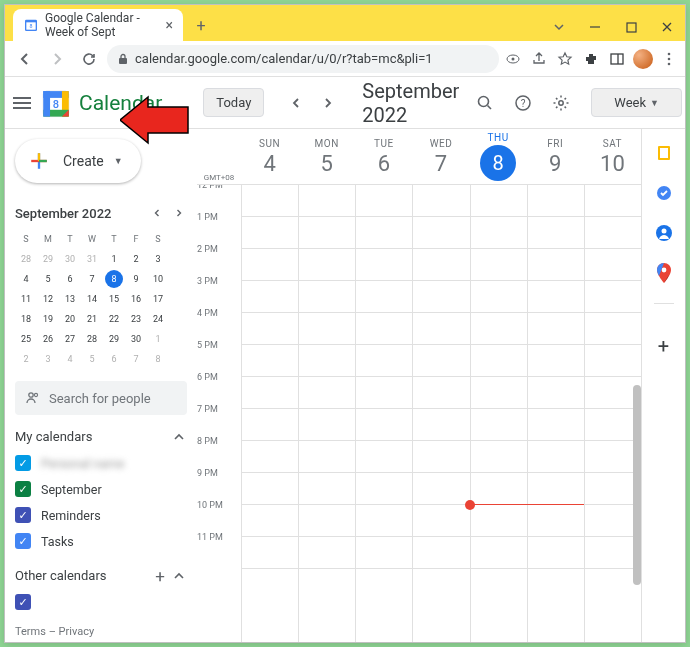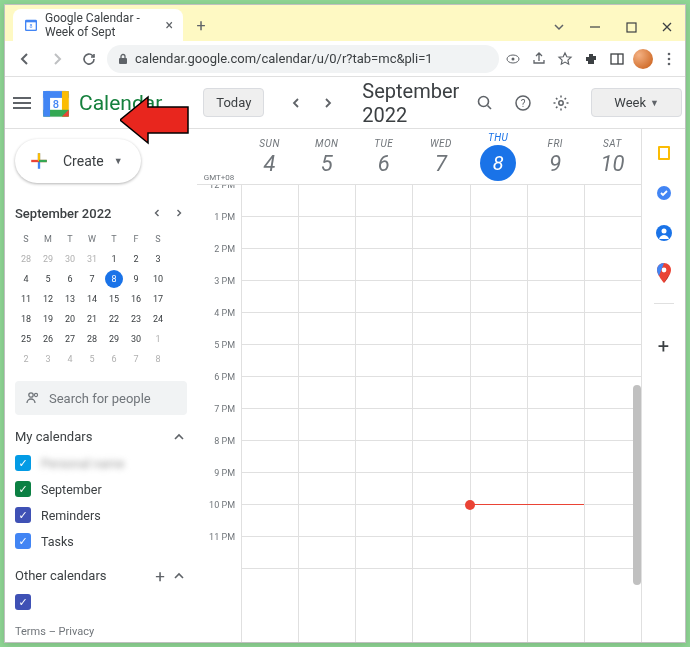--- a/index.html
+++ b/index.html
@@ -1,20 +1,20 @@
 <!DOCTYPE html>
 <html><head>
 <meta charset="utf-8">
 <style>
 * { box-sizing: border-box; margin: 0; padding: 0; font-family: 'Google Sans', Roboto, Arial, sans-serif; }
 body { width: 690px; height: 647px; background: #8fd694; overflow: hidden; position: relative; }
 .browser-window { position: absolute; top: 4px; left: 4px; right: 4px; bottom: 4px; background: #fff; border: 1px solid #c0c0c0; box-shadow: 0 2px 8px rgba(0,0,0,0.15); }
 
 
-.titlebar { height: 36px; background: #fef9c3; display: flex; align-items: flex-end; }
+.titlebar { height: 36px; background: #fde047; display: flex; align-items: flex-end; }
 .tab { background: #fff; border-radius: 8px 8px 0 0; height: 32px; margin-left: 8px; padding: 0 10px; display: flex; align-items: center; gap: 6px; font-size: 12px; color: #3c4043; width: 170px; position: relative; }
 .tab .favicon { width: 16px; height: 16px; display: inline-flex; }
 .tab .close { margin-left: auto; font-size: 14px; color: #5f6368; }
 .newtab { width: 28px; height: 28px; display: flex; align-items: center; justify-content: center; color: #5f6368; font-size: 16px; margin-left: 4px; margin-bottom: 2px; }
 .win-controls { margin-left: auto; display: flex; gap: 0; }
 .win-controls div { width: 36px; height: 28px; display: flex; align-items: center; justify-content: center; color: #3c4043; }
 
 .addrbar { height: 36px; background: #fff; border-bottom: 1px solid #e0e0e0; display: flex; align-items: center; padding: 0 6px; gap: 4px; }
 .addrbar .navbtn { width: 28px; height: 28px; display: flex; align-items: center; justify-content: center; color: #5f6368; border-radius: 50%; }
 .omnibox { flex: 1; background: #f1f3f4; border-radius: 14px; height: 28px; display: flex; align-items: center; padding: 0 10px; gap: 6px; font-size: 13px; color: #3c4043; }
@@ -70,29 +70,29 @@
 .cal-list { margin-top: 6px; }
 .cal-item { display: flex; align-items: center; gap: 10px; height: 26px; font-size: 12.5px; }
 .chk { width: 16px; height: 16px; border-radius: 3px; display: flex; align-items: center; justify-content: center; color: #fff; font-size: 11px; }
 .blur { filter: blur(3px); color: #999; }
 .footer-links { position: absolute; bottom: 4px; left: 10px; font-size: 11px; color: #70757a; }
 
 
 .main-grid { flex: 1; display: flex; flex-direction: column; position: relative; }
 .day-headers { display: flex; height: 56px; border-bottom: 1px solid #e0e0e0; }
 .tz { width: 44px; font-size: 8px; color: #70757a; display: flex; align-items: flex-end; justify-content: center; padding-bottom: 2px; }
-.day-col-hdr { flex: 1; display: flex; flex-direction: column; align-items: center; justify-content: center; gap: 2px; font-style: italic; }
+.day-col-hdr { flex: 1; display: flex; flex-direction: column; align-items: center; justify-content: center; gap: 2px; }
 .day-name { font-size: 10px; color: #70757a; letter-spacing: 0.5px; }
 .day-num { font-size: 22px; color: #70757a; }
 .day-col-hdr.today .day-name { color: #1a73e8; }
 .day-col-hdr.today .day-num { background: #1a73e8; color: #fff; width: 36px; height: 36px; border-radius: 50%; display: flex; align-items: center; justify-content: center; font-size: 20px; }
 
 .time-grid { flex: 1; display: flex; overflow: hidden; position: relative; }
 .time-labels { width: 44px; }
-.time-row { height: 32px; font-size: 9px; color: #70757a; text-align: right; padding-right: 6px; position: relative; top: -5px; }
+.time-row { height: 32px; font-size: 9px; color: #70757a; text-align: left; padding-right: 6px; position: relative; top: -5px; }
 .grid-cols { flex: 1; display: flex; position: relative; }
 .grid-col { flex: 1; border-left: 1px solid #e0e0e0; }
 .grid-col .hour { height: 32px; border-bottom: 1px solid #e0e0e0; }
 .now-line { position: absolute; height: 1.5px; background: #ea4335; left: 57.14%; width: 28.6%; }
 .now-dot { position: absolute; width: 10px; height: 10px; background: #ea4335; border-radius: 50%; margin-top: -4px; margin-left: -5px; }
 .scrollbar-v { position: absolute; right: 0; top: 200px; width: 8px; height: 200px; background: #c0c0c0; border-radius: 4px; }
 
 
 .side-panel { width: 44px; border-left: 1px solid #e0e0e0; display: flex; flex-direction: column; align-items: center; gap: 20px; padding-top: 14px; }
 .sp-ico { width: 20px; height: 20px; display: flex; align-items: center; justify-content: center; }

